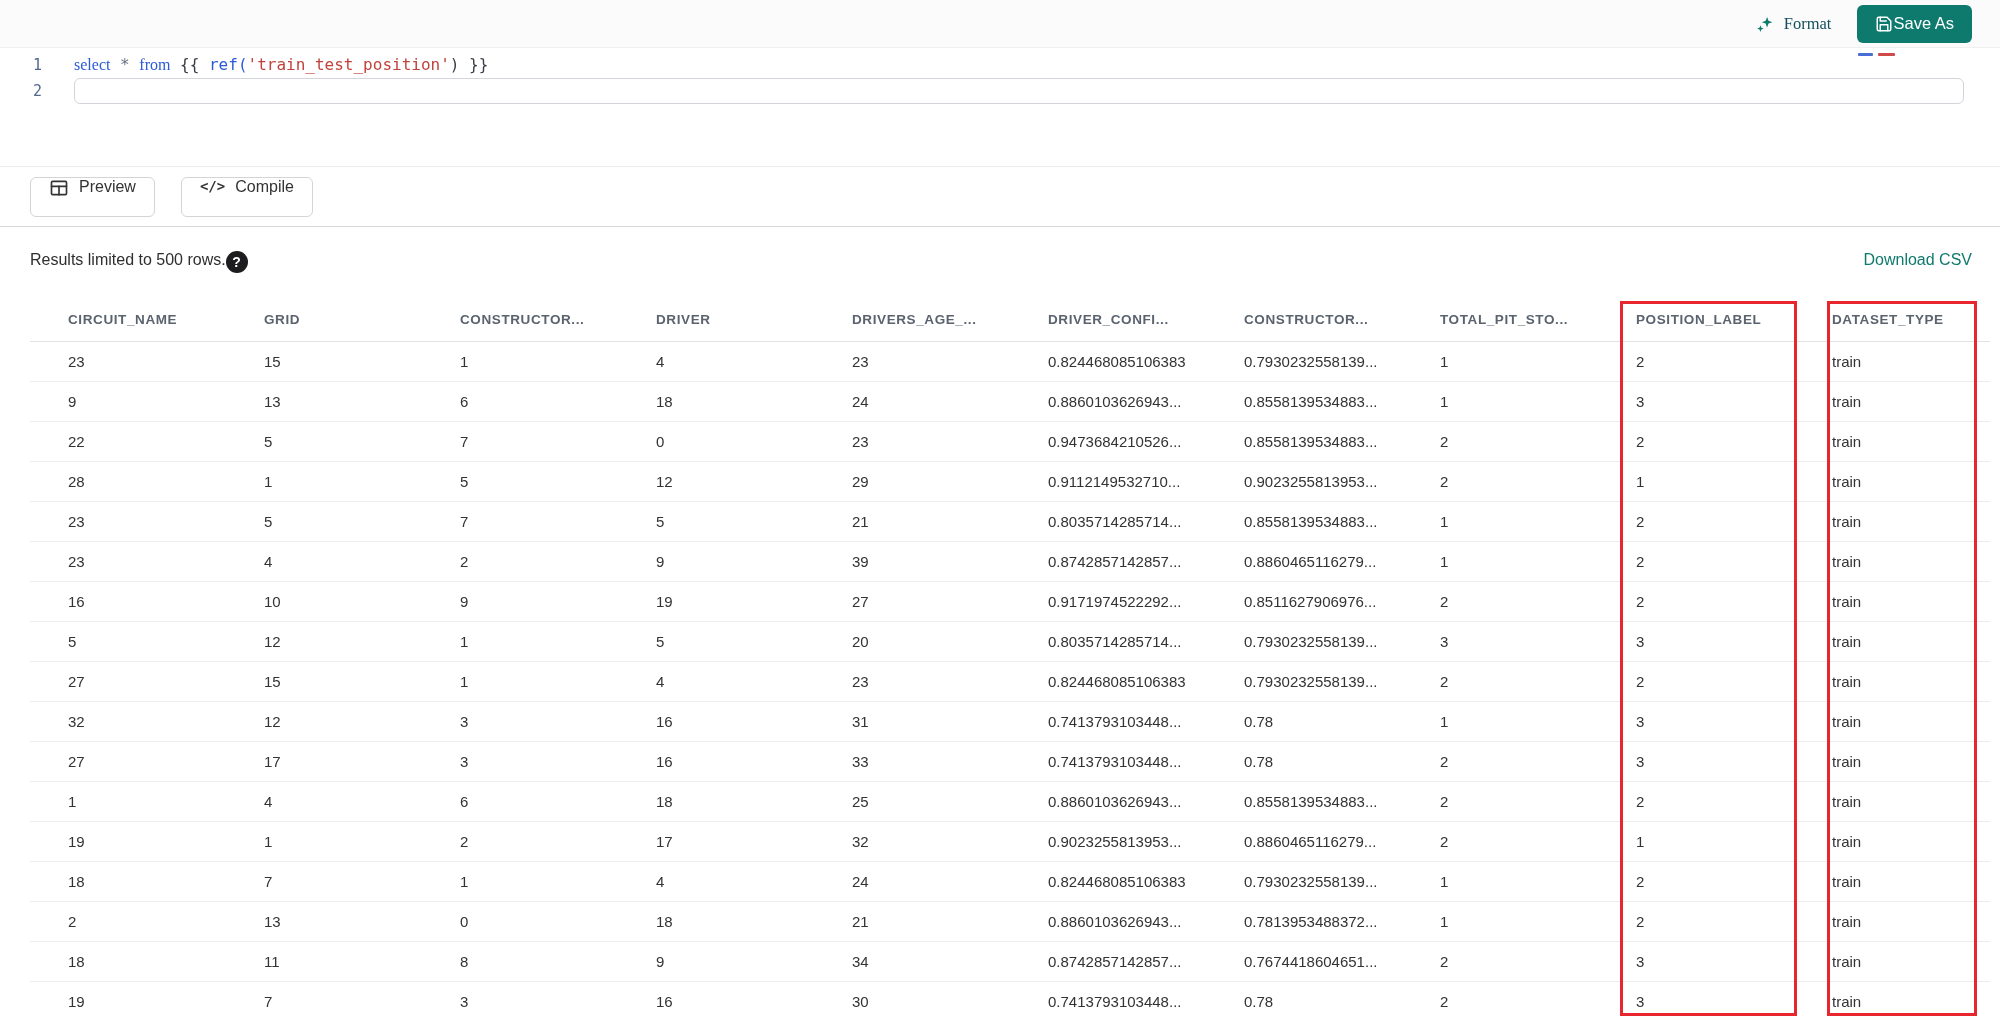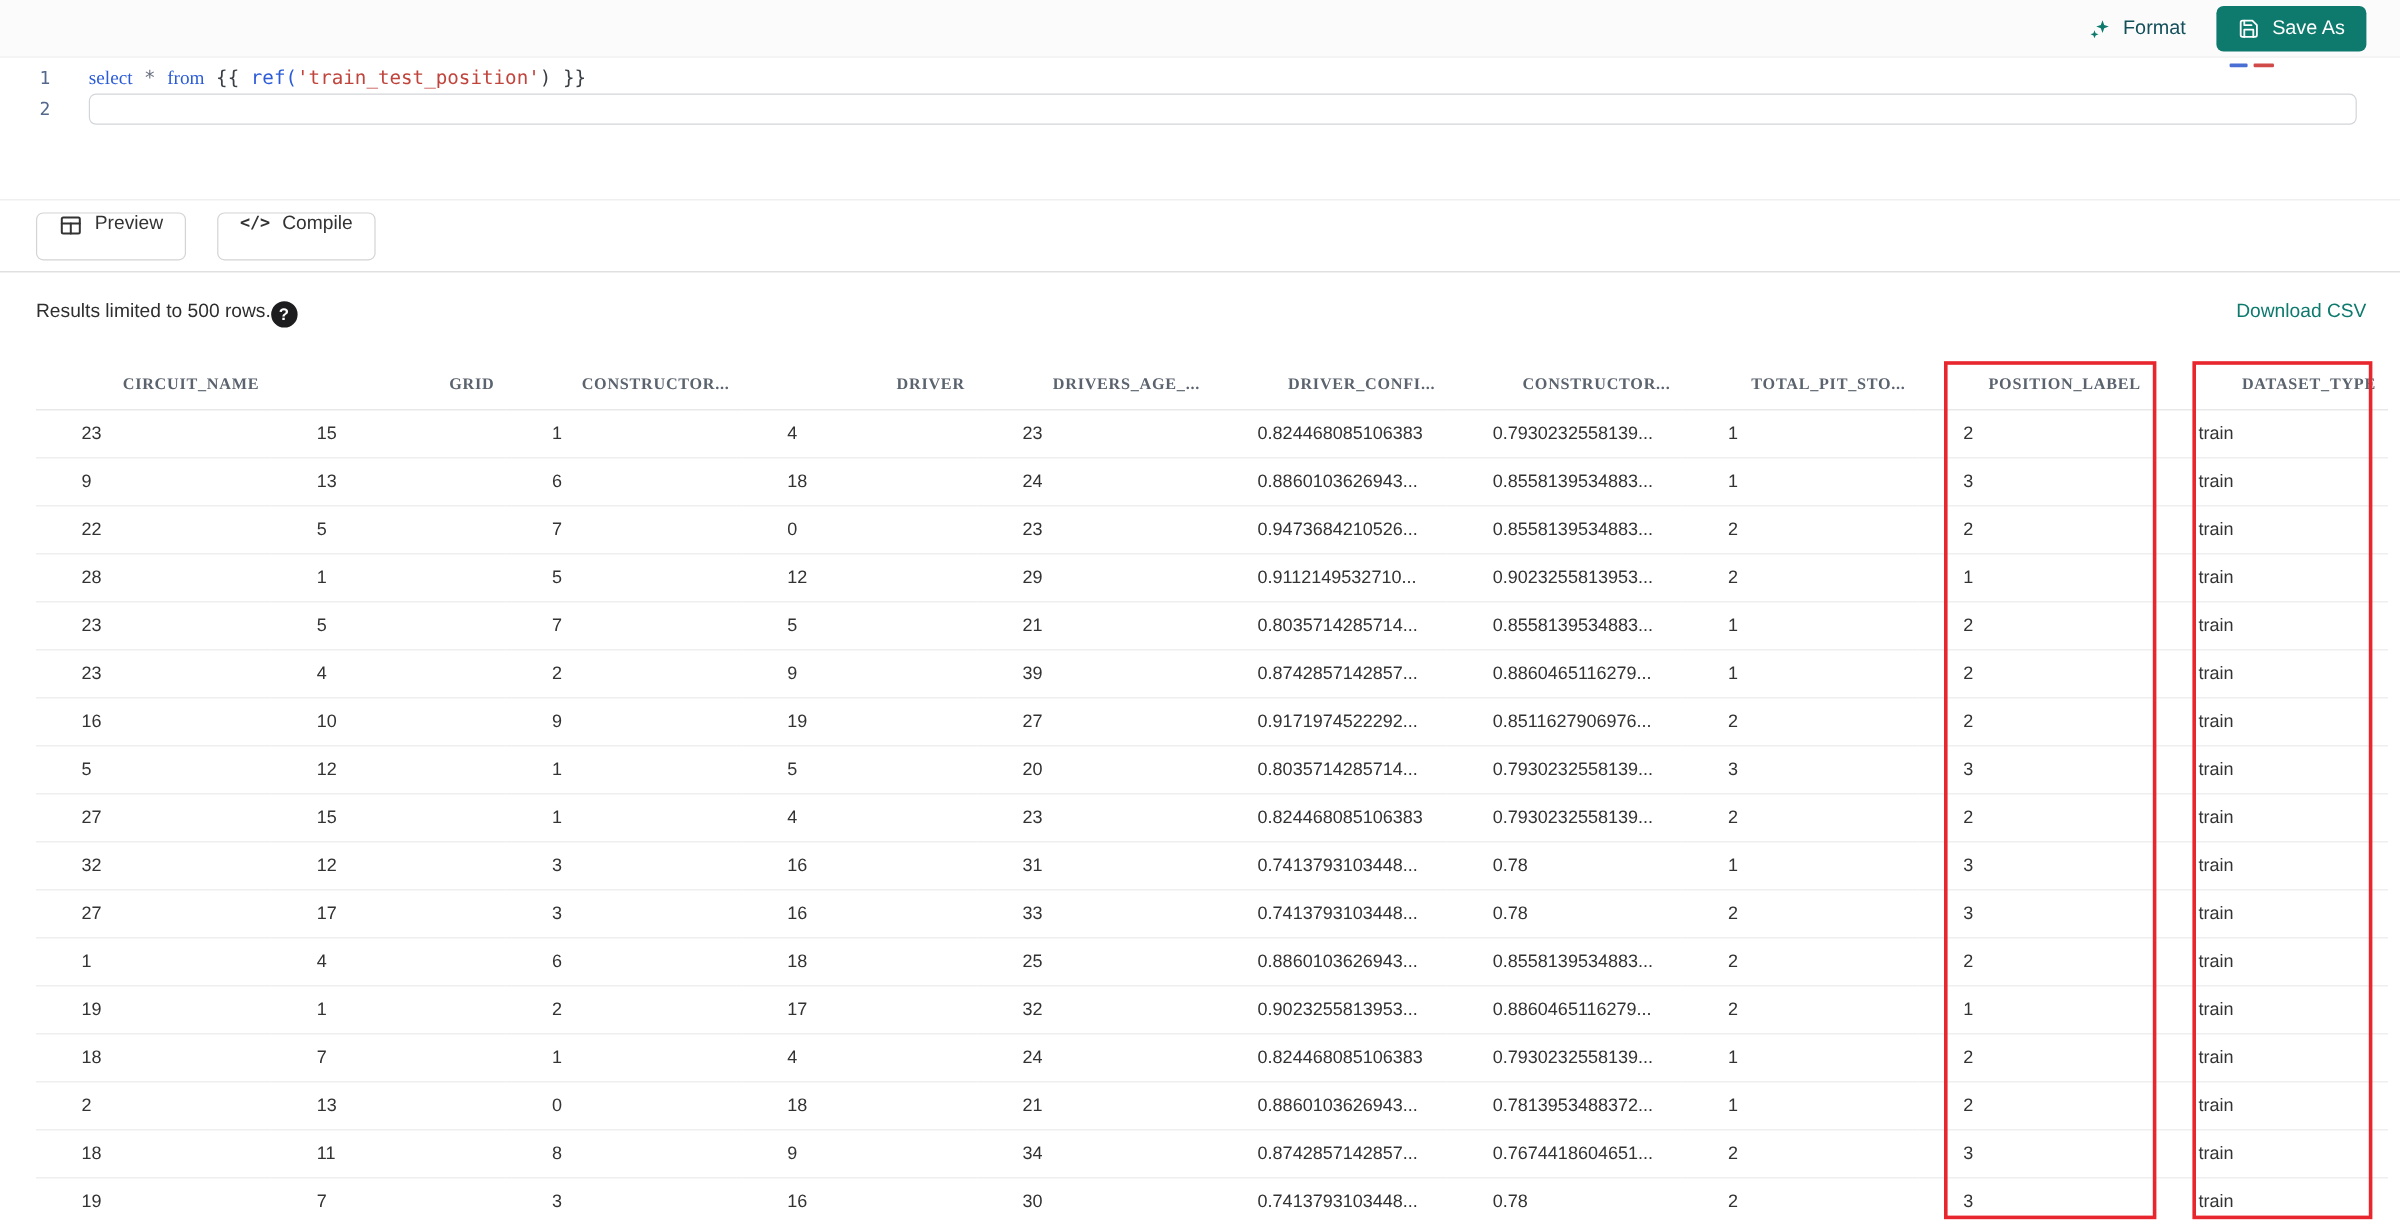--- a/index.html
+++ b/index.html
@@ -17,25 +17,25 @@
   
   .editor { height: 167px; border-bottom: 1px solid #ececec; position: relative; }
   .editor-toolbar {
     height: 48px; background: #fbfbfc; border-bottom: 1px solid #efefef;
     display: flex; justify-content: flex-end; align-items: center;
     gap: 26px; padding: 0 28px;
   }
   .format-btn {
     display: inline-flex; align-items: center; gap: 9px;
     background: transparent; border: none; cursor: pointer;
-    font-family: Liberation Sans, sans-serif;
+    font-family: Liberation Serif, serif;
     font-size: 16.5px; color: #14505c;
   }
   .saveas-btn {
-    display: inline-flex; align-items: center; gap: 10px;
+    display: inline-flex; align-items: center; 
     background: var(--teal); border: none; border-radius: 6px;
     height: 38px; padding: 0 18px; cursor: pointer;
     font-family: "Liberation Sans", sans-serif;
     font-size: 16.5px; color: #ffffff; font-weight: 500;
   }
   .toolbar-artifact {
     position: absolute; top: 50px; left: 1858px; width: 44px; height: 9px;
     display: flex; gap: 5px; align-items: center;
   }
   .toolbar-artifact i { display: block; height: 3px; border-radius: 1px; }
@@ -104,25 +104,25 @@
     margin-left: auto; color: var(--teal); font-size: 16px;
     text-decoration: none; cursor: pointer;
   }
 
   
   .results-table {
     border-collapse: collapse; table-layout: fixed;
     width: 1960px; margin-left: 30px;
   }
   .results-table th {
-    text-align: right; font-size: 13.5px; font-weight: bold;
+    text-align: left; font-size: 13.5px; font-weight: bold;
     color: #5a636e; letter-spacing: 0.6px;
     padding: 0 10px 0 38px; height: 42px;
     border-bottom: 1px solid #e3e3e3;
-    white-space: nowrap; overflow: hidden; font-family: Liberation Serif, serif;
+    white-space: nowrap; overflow: hidden;
   }
   .results-table td {
     font-size: 15px; color: #333;
     padding: 0 10px 0 38px; height: 40px;
     border-bottom: 1px solid #ececec;
     white-space: nowrap; overflow: hidden;
   }
 
   
   .annotation-box {

